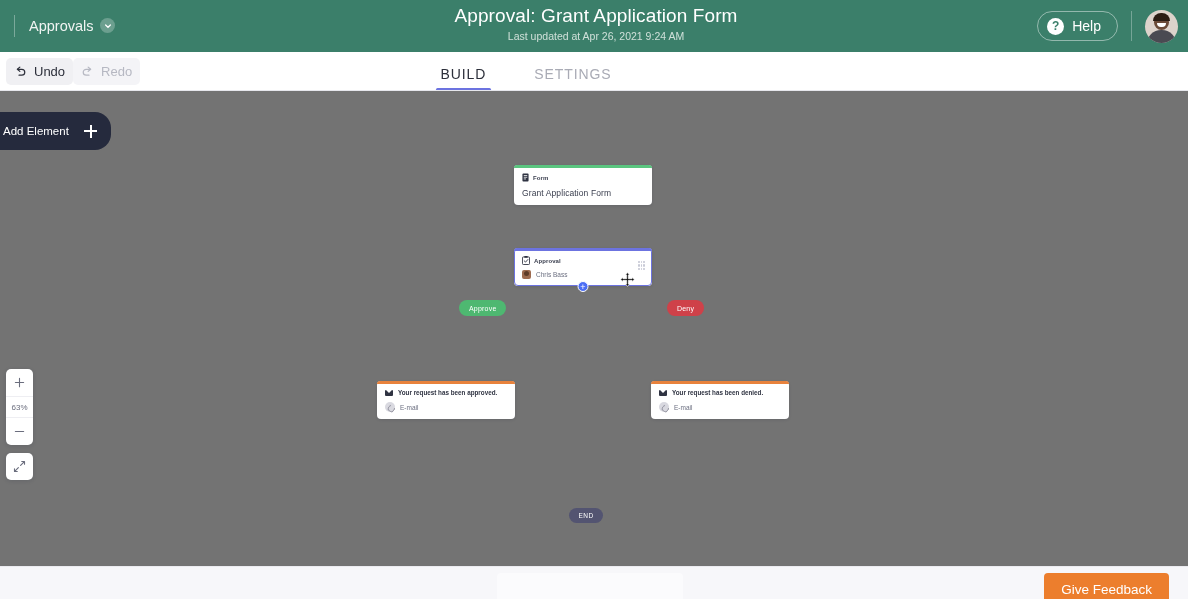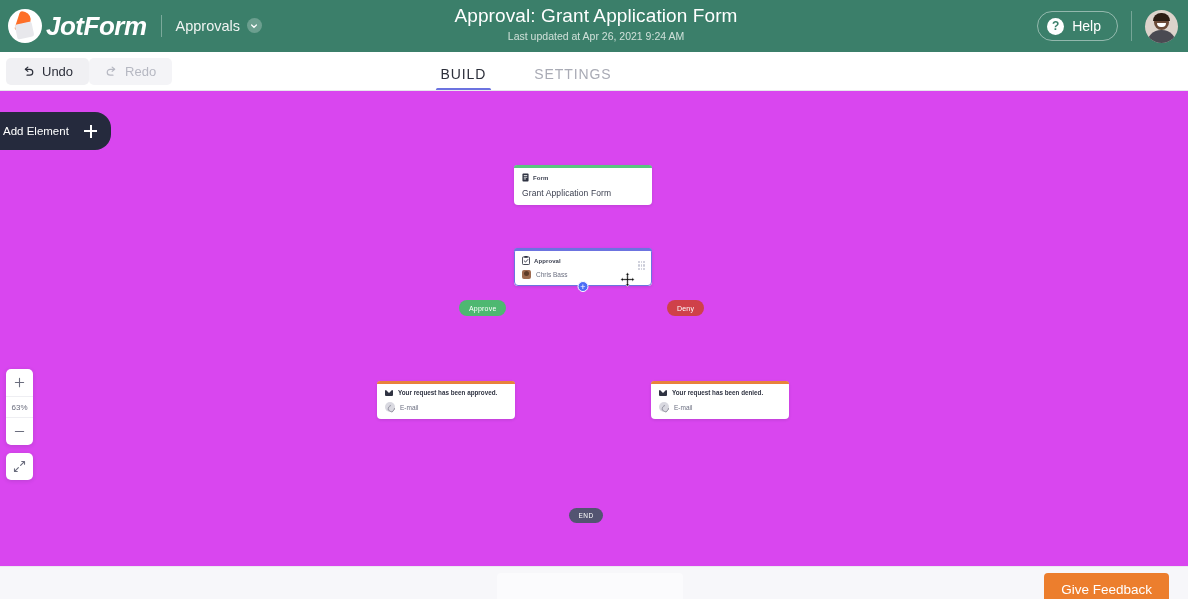--- a/index.html
+++ b/index.html
@@ -115,21 +115,21 @@
 
   
   .toolbar {
     position: absolute; top: 52px; left: 0;
     width: 1188px; height: 39px;
     background: #ffffff;
     display: flex; align-items: center; padding-left: 6px;
   }
   .tool-btn {
     display: flex; align-items: center; gap: 7px;
-    height: 27px; padding: 0 16px; border-radius: 5px;
+    height: 27px; padding: 0 8px; border-radius: 5px;
     font-size: 13px; cursor: pointer; border: none;
     background: transparent;
     justify-content: center;
   }
   .tool-btn.undo { background: #f0f0f3; color: #2c2f3a; }
   .tool-btn.redo { background: #f4f4f7; color: #b6b8c2; cursor: default; }
 
   
   .tabs {
     position: absolute; top: 52px; left: 0;
@@ -173,21 +173,21 @@
   .add-plus::before, .add-plus::after {
     content: ""; position: absolute; background: #ffffff;
   }
   .add-plus::before { width: 13px; height: 1.8px; }
   .add-plus::after  { width: 1.8px; height: 13px; }
 
   
   .canvas {
     position: absolute; top: 91px; left: 0;
     width: 1188px; height: 475px;
-    background: #d946ef;
+    background: #737373;
     overflow: hidden;
   }
   .canvas-svg { position: absolute; inset: 0; }
 
   .node {
     position: absolute; background: #ffffff;
     border-radius: 4px;
     box-shadow: 0 1px 3px rgba(30,35,60,0.14);
   }
   .node-top { height: 3px; border-radius: 4px 4px 0 0; }
@@ -343,24 +343,20 @@
     font-size: 13.5px; cursor: pointer;
     display: flex; align-items: center;
   }
 </style>
 </head>
 <body>
 
 <div class="app">
 
   <div class="header">
-    <div class="brand">
-      <div class="logo-mark"></div>
-      <span class="logo-text">JotForm</span>
-    </div>
     <div class="hdr-div"></div>
     <div class="approvals-btn">
       <span>Approvals</span>
       <span class="chev-circle">
         <svg width="8" height="8" viewBox="0 0 8 8">
             <path d="M1.6 3 L4 5.3 L6.4 3" stroke="#ffffff" stroke-width="1.2" fill="none" stroke-linecap="round"></path>
           </svg>
       </span>
     </div>
 

